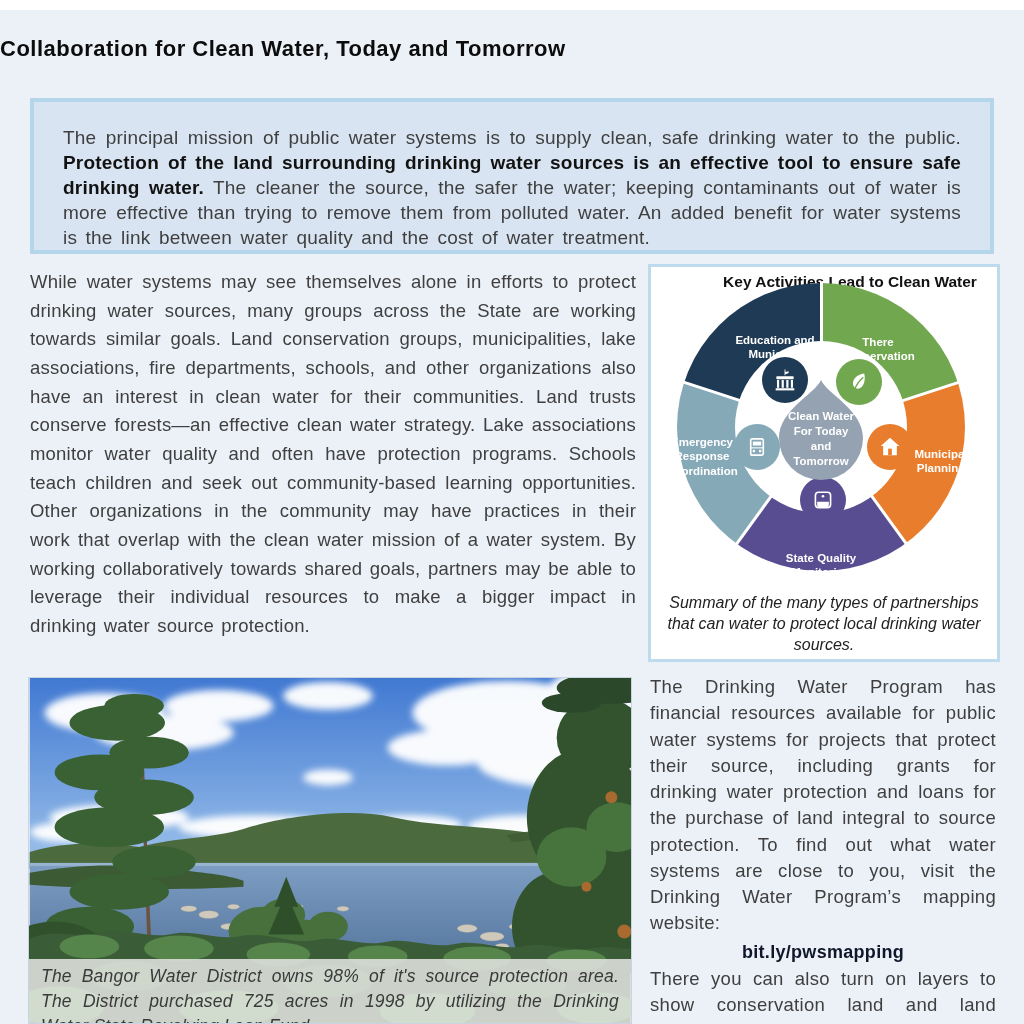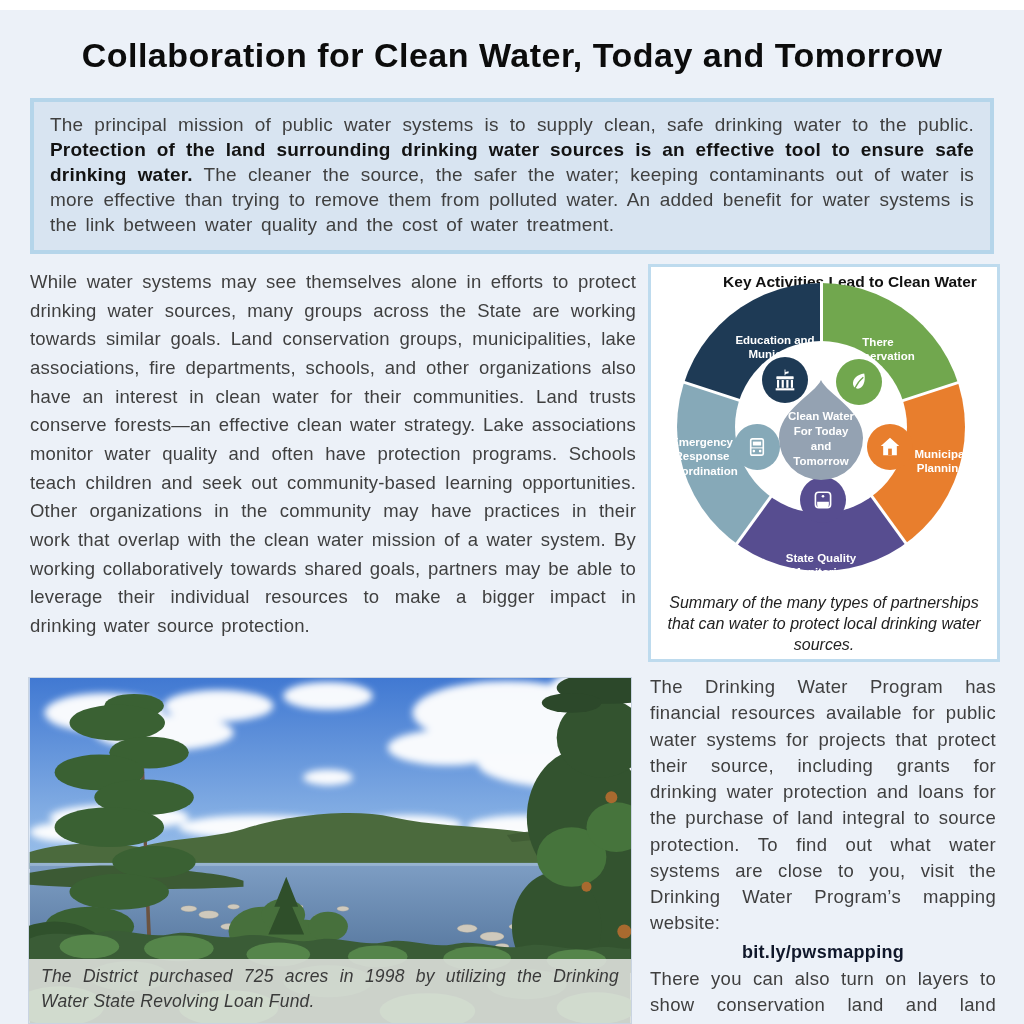--- a/index.html
+++ b/index.html
@@ -1,23 +1,23 @@
 <!DOCTYPE html>
 <html style="--page-bg: #ECF1F8; --top-strip: #FFFFFF; --intro-fill: #D8E4F1; --intro-border: #B5D5EA; --figure-border: #BEDBEE; --body-text: #3F3F3F; --heading-text: #0C0C0C;"><head>
 <meta charset="utf-8">
 <style>
   html,body{margin:0;padding:0;}
   .page{position:relative;width:1024px;height:1024px;background:var(--page-bg,#ECF1F8);overflow:hidden;
         font-family:"Liberation Sans",sans-serif;color:var(--body-text,#3F3F3F);}
   .top-strip{position:absolute;left:0;top:0;width:1024px;height:10px;background:var(--top-strip,#fff);}
-  .page-title{position:absolute;left:0;top:36px;width:1024px;margin:0;text-align:center;
-        font-size:34px;font-weight:bold;letter-spacing:.5px;color:var(--heading-text,#0C0C0C);}
+  .page-title{position:absolute;left:0;top:36px;width:1024px;margin:0;
+        font-size:22px;font-weight:bold;letter-spacing:.5px;color:var(--heading-text,#0C0C0C);}
   .intro-box{position:absolute;left:30px;top:98px;width:964px;height:156px;box-sizing:border-box;
         background:var(--intro-fill,#D8E4F1);border:4px solid var(--intro-border,#B5D5EA);padding:10px 16px;overflow:hidden;}
-  .intro-text{margin:0;font-size:19px;line-height:1.32;text-align:justify;letter-spacing:.2px;word-spacing:3px;}
+  .intro-text{margin:13px;font-size:19px;line-height:1.32;text-align:justify;letter-spacing:.2px;word-spacing:3px;}
   .intro-text strong{color:#121212;}
   .left-col{position:absolute;left:30px;top:268px;width:606px;height:392px;margin:0;overflow:hidden;
         font-size:18.5px;line-height:1.55;text-align:justify;letter-spacing:.2px;word-spacing:2px;}
   
   .fig-box{position:absolute;left:648px;top:264px;width:352px;height:398px;margin:0;box-sizing:border-box;
         background:#fff;border:3px solid var(--figure-border,#BEDBEE);}
   .fig-title{position:absolute;left:0;top:6px;width:100%;text-align:center;font-size:15.5px;font-weight:bold;color:#111;padding-left:26px;}
   .donut{position:absolute;left:26px;top:16px;width:288px;height:288px;}
   .ring{position:absolute;inset:0;border-radius:50%;}
   .div-line{position:absolute;left:50%;top:50%;width:3px;height:62px;margin:-31px 0 0 -1.5px;background:#fff;}
@@ -270,20 +270,21 @@
         <ellipse cx="500" cy="308" rx="40" ry="15"></ellipse>
       </g>
       <g fill="#66a057">
         <ellipse cx="30" cy="330" rx="45" ry="20"></ellipse>
           <ellipse cx="200" cy="332" rx="50" ry="18"></ellipse>
         <ellipse cx="400" cy="335" rx="48" ry="18"></ellipse>
           <ellipse cx="570" cy="332" rx="40" ry="16"></ellipse>
       </g>
     </svg>
     <div class="photo-caption">
+      <span class="cap-line">The Bangor Water District owns 98% of it's source protection area.</span>
       <span class="cap-line">The District purchased 725 acres in 1998 by utilizing the Drinking</span>
       <span class="cap-line last">Water State Revolving Loan Fund.</span>
     </div>
   </div>
 
   <div class="aside">
     <p class="aside-p">The Drinking Water Program has financial resources available for public water systems for projects that protect their source, including grants for drinking water protection and loans for the purchase of land integral to source protection. To find out what water systems are close to you, visit the Drinking Water Program’s mapping website:</p>
     <div class="aside-link">bit.ly/pwsmapping</div>
     <p class="aside-p">There you can also turn on layers to show conservation land and land trusts.</p>
   </div>

